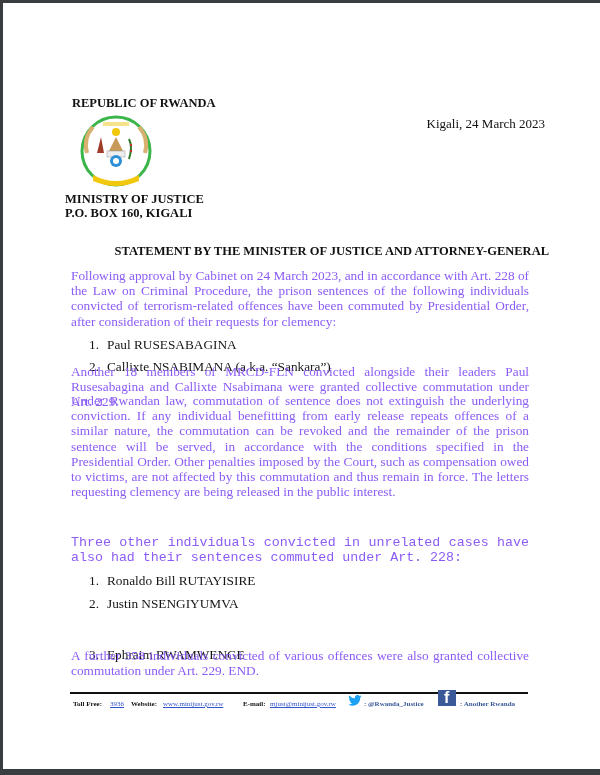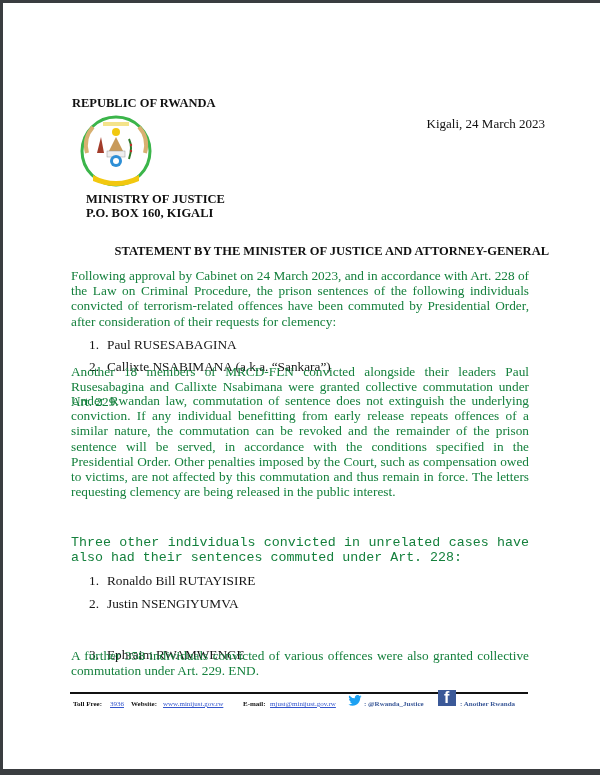--- a/index.html
+++ b/index.html
@@ -10,32 +10,32 @@
     position: relative;
   }
   .page {
     position: absolute; left: 3px; top: 3px;
     width: 591px; height: 766px;
     background: #ffffff;
     color: #111;
     padding-left: 13px;
   }
   .republic { position: absolute; left: 69px; top: 93px; font-family: "Liberation Serif", serif; font-weight: bold; font-size: 12.5px; white-space: nowrap; }
-  .ministry { position: absolute; left: 83px; top: 189px; font-family: "Liberation Serif", serif; font-weight: bold; font-size: 12.5px; line-height: 14px; white-space: nowrap; }
+  .ministry { position: absolute; left: 62px; top: 189px; font-family: "Liberation Serif", serif; font-weight: bold; font-size: 12.5px; line-height: 14px; white-space: nowrap; }
   .emblem { position: absolute; left: 70px; top: 110px; width: 86px; height: 80px; }
   .date { position: absolute; right: 62px; top: 113px; font-family: "Liberation Serif", serif; font-size: 13px; white-space: nowrap; }
   .title {
     position: absolute; left: 68px; right: 58px; top: 241px;
     text-align: right; font-family: "Liberation Serif", serif;
     font-weight: bold; font-size: 12.5px; white-space: nowrap;
   }
   .body {
     position: absolute; left: 68px; width: 458px;
     font-family: "Liberation Serif", serif; font-size: 13.3px; line-height: 15.2px;
-    text-align: justify; color: #15803d;
+    text-align: justify; color: #8b5cf6;
   }
   .p1 { top: 265px; }
   .p2 { top: 361px; }
   .p3 { top: 390px; }
   .p4 { top: 532px; font-family: Liberation Mono, monospace; }
   .p5 { top: 645px; }
   .list { position: absolute; left: 86px; font-family: "Liberation Serif", serif; font-size: 13.3px; color: #161616; }
   .list .li { position: absolute; white-space: nowrap; }
   .list .num { display: inline-block; width: 18px; }
   .l1 { top: 334px; }

